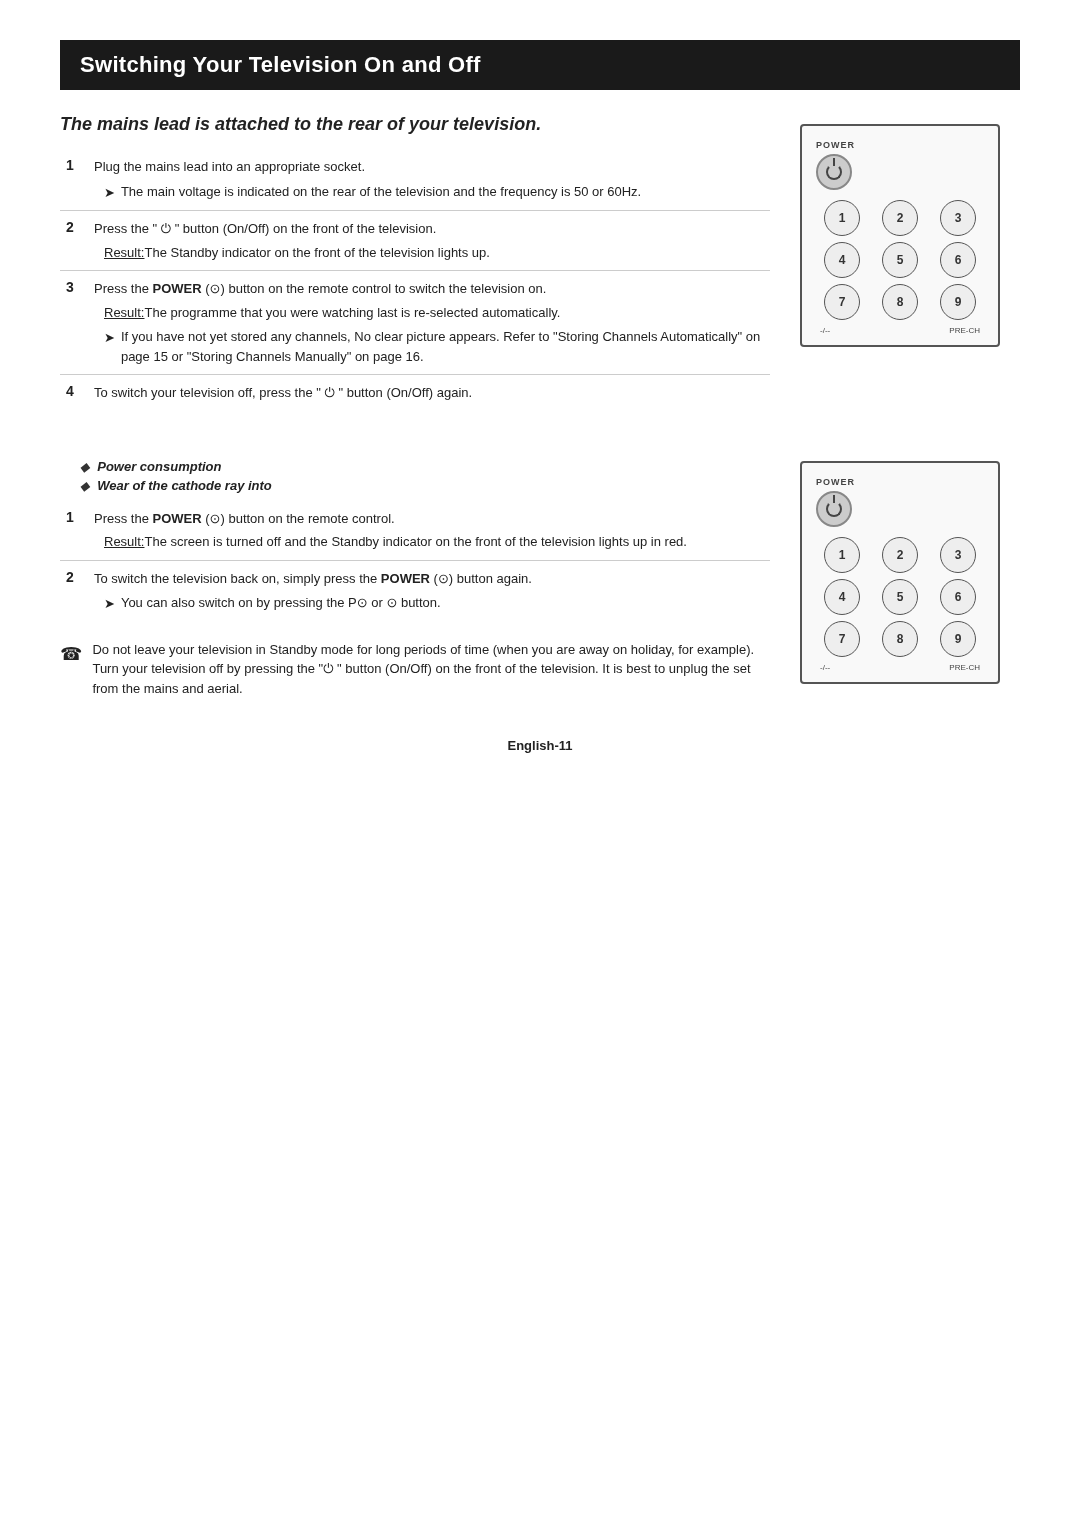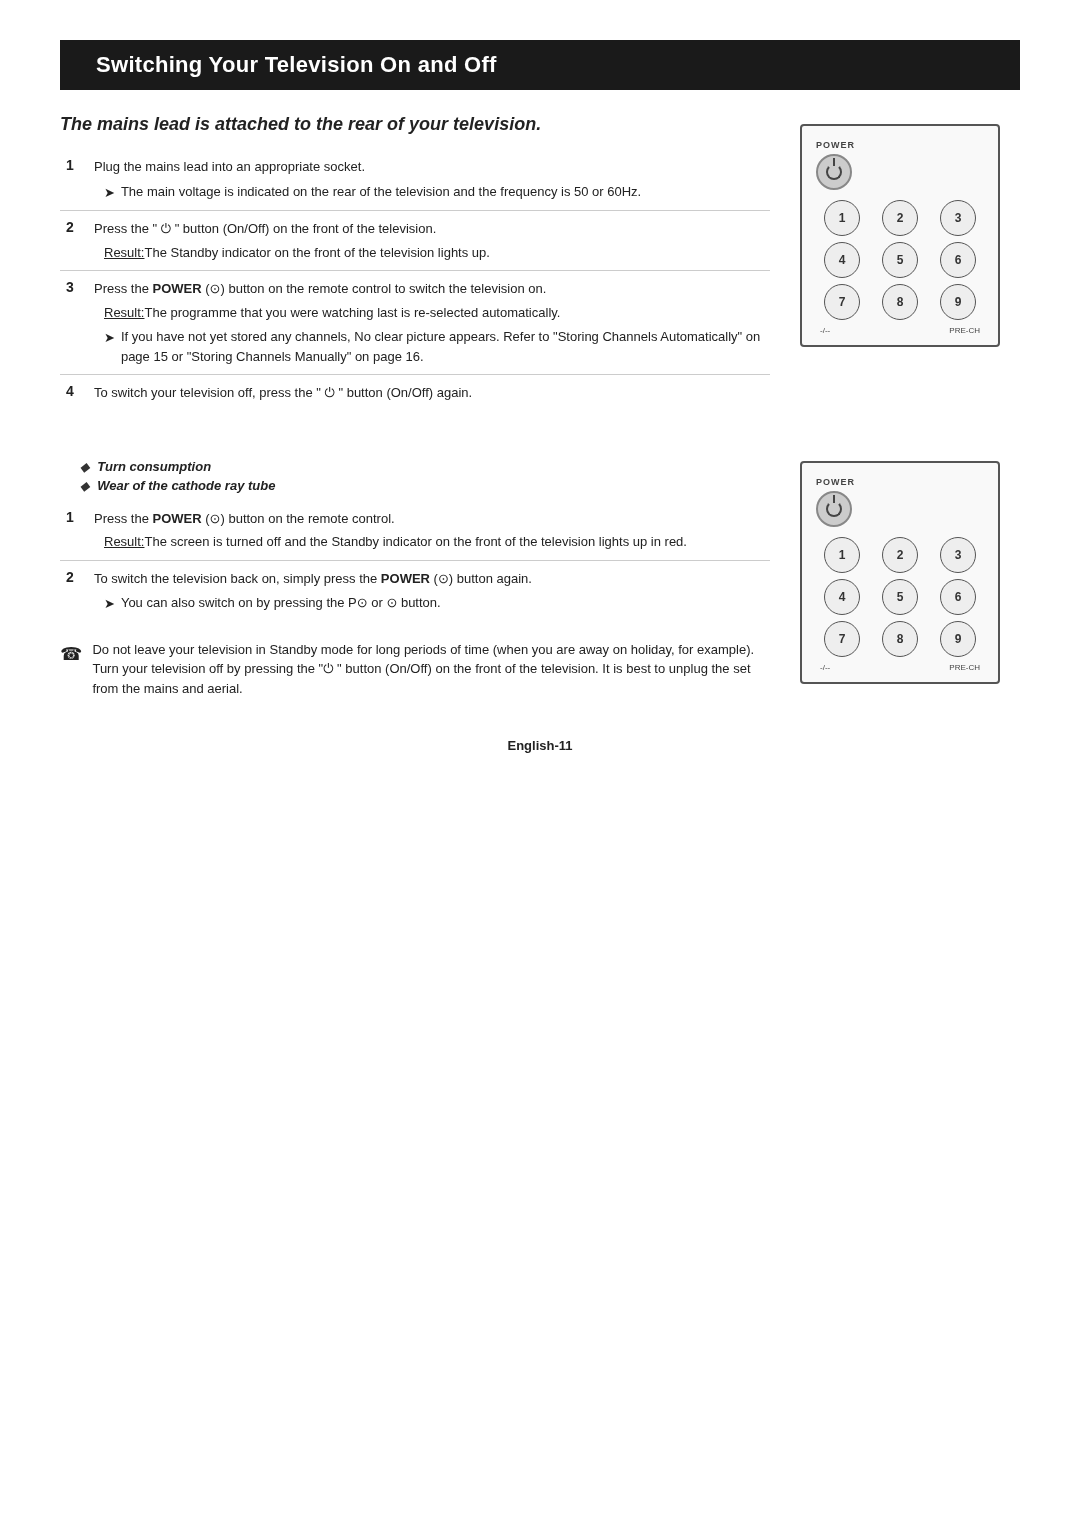--- a/index.html
+++ b/index.html
@@ -19,21 +19,21 @@
       padding: 40px 60px 60px 60px;
       position: relative;
     }
 
     
     .section-heading {
       background: #1a1a1a;
       color: #fff;
       font-size: 22px;
       font-weight: bold;
-      padding: 12px 36px;
+      padding: 12px 20px;
       margin-bottom: 24px;
       letter-spacing: 0.3px;
     }
 
     .section {
       margin-bottom: 40px;
     }
 
     
     .two-col {
@@ -334,25 +334,25 @@
 
   <div class="section">
 
     <div class="two-col">
       <div class="col-left">
 
 
         <ul class="bullet-list">
           <li>
             <span class="diamond">◆</span>
-            <span>Turn consumption</span>
+            <span>Power consumption</span>
           </li>
           <li>
             <span class="diamond">◆</span>
-            <span>Wear of the cathode ray tube</span>
+            <span>Wear of the cathode ray into</span>
           </li>
         </ul>
 
 
         <table class="steps-table">
 
           <tbody>
               <tr>
             <td class="step-num"><span>1</span></td>
             <td class="step-content">

